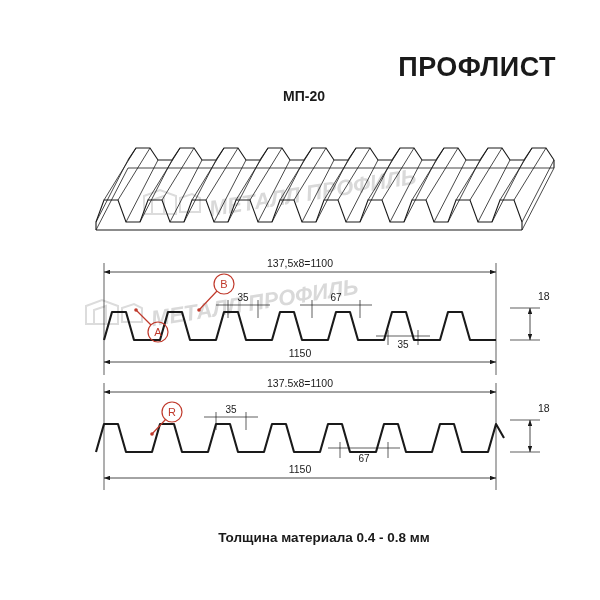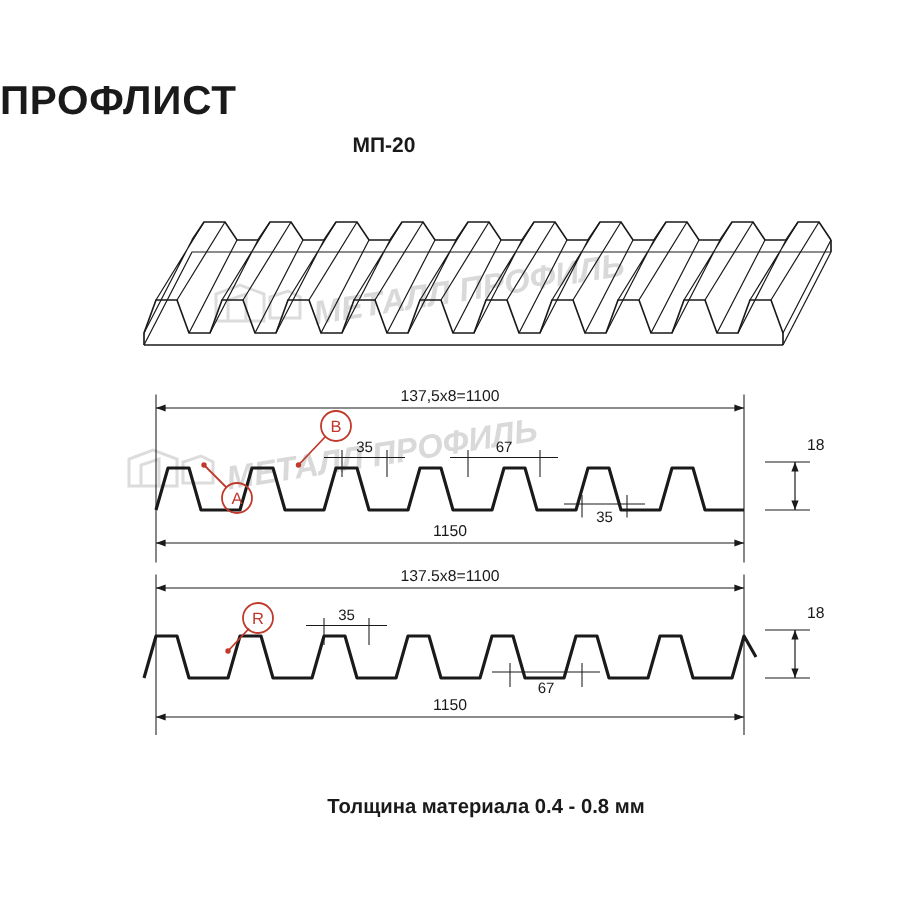--- a/index.html
+++ b/index.html
@@ -18,35 +18,36 @@
   .page {
     position: relative;
     width: 600px;
     height: 600px;
   }
   .title {
     position: absolute;
     top: 52px;
     left: 0;
     width: 556px;
-    text-align: left;
+    text-align: right;
     font-size: 27px;
     font-weight: bold;
     letter-spacing: 0.5px;
     color: #1a1a1a;
   }
   .subtitle {
     position: absolute;
     top: 88px;
     left: 0;
     width: 512px;
     text-align: center;
     font-size: 14px;
     font-weight: bold;
     color: #1a1a1a;
+    padding-left: 48px;
   }
   .footer {
     position: absolute;
     top: 530px;
     left: 0;
     width: 600px;
     text-align: center;
     font-size: 13.5px;
     font-weight: bold;
     color: #1a1a1a;

